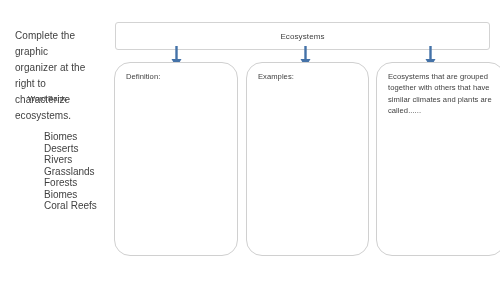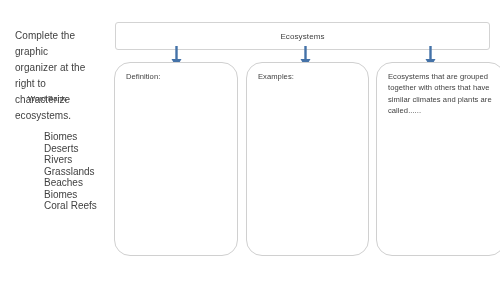--- a/index.html
+++ b/index.html
@@ -119,21 +119,21 @@
 
   <div class="instructions">Complete the graphic organizer at the right to characterize ecosystems.</div>
 
   <div class="wordbank-title">Word Bank:</div>
 
   <div class="wordbank-list">
     <div>Biomes</div>
     <div>Deserts</div>
     <div>Rivers</div>
     <div>Grasslands</div>
-    <div>Beaches</div>
+    <div>Forests</div>
     <div>Biomes</div>
     <div>Coral Reefs</div>
   </div>
 
   <div class="header-box">
     <span class="label">Ecosystems</span>
   </div>
 
   <div class="arrow" style="left:171px; top:46px;">
     <svg width="11" height="22" viewBox="0 0 11 22">

